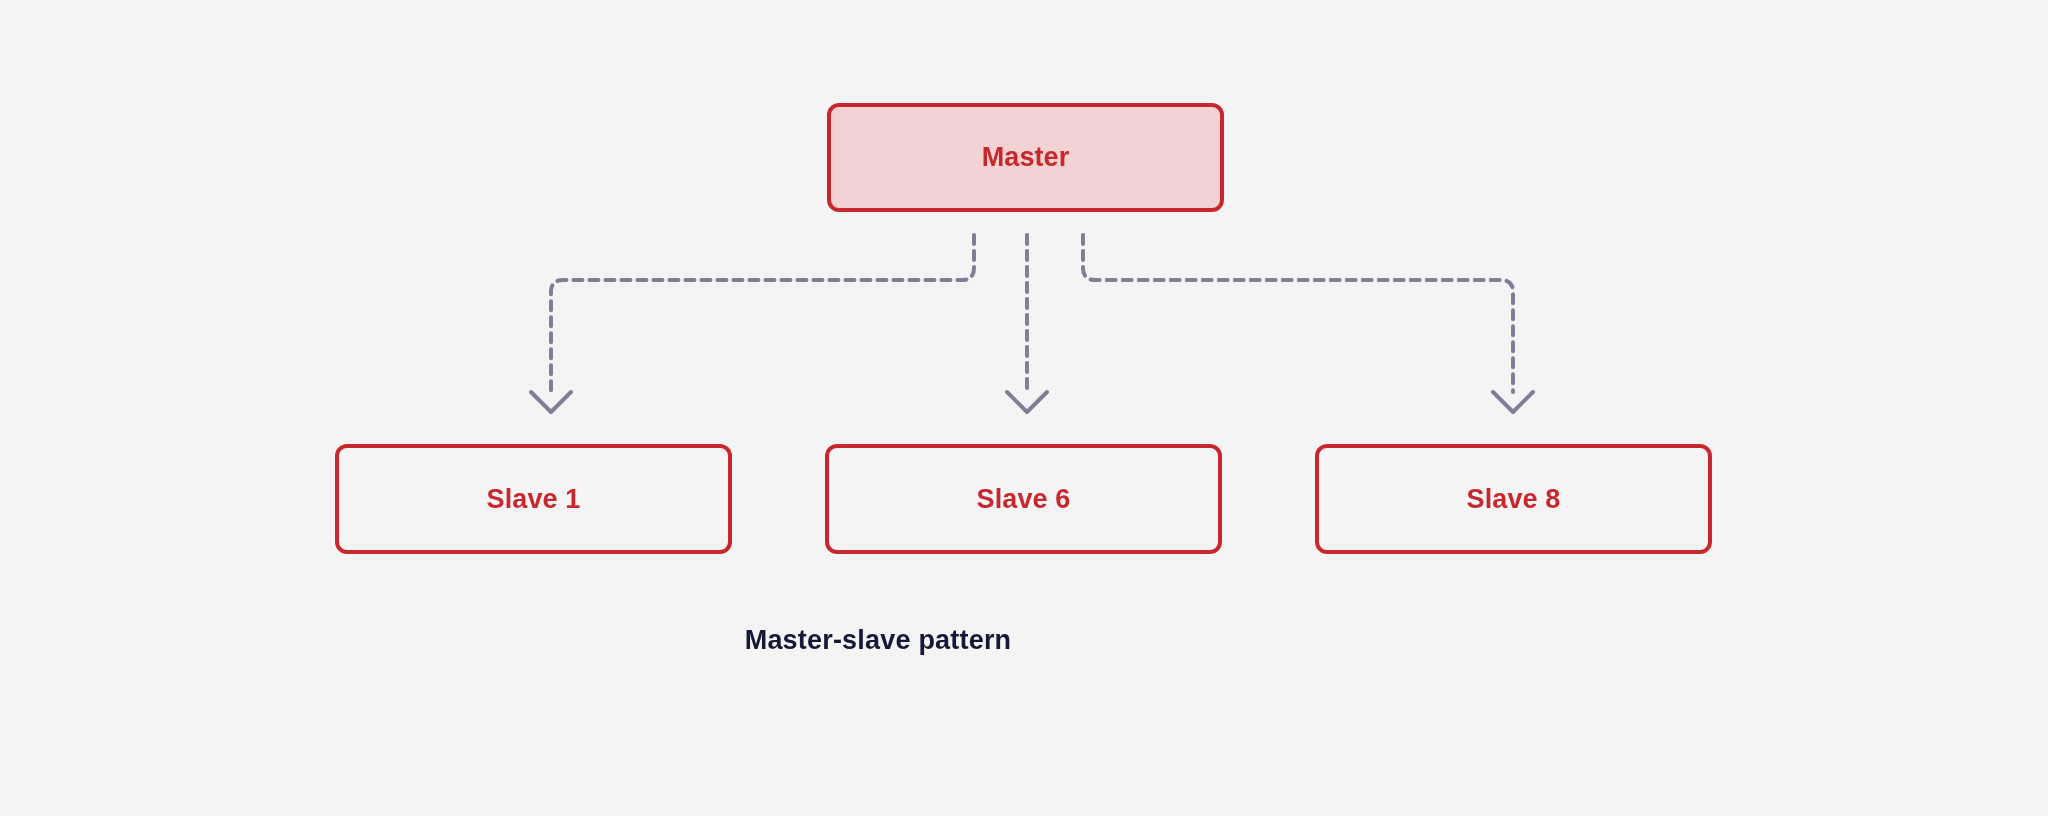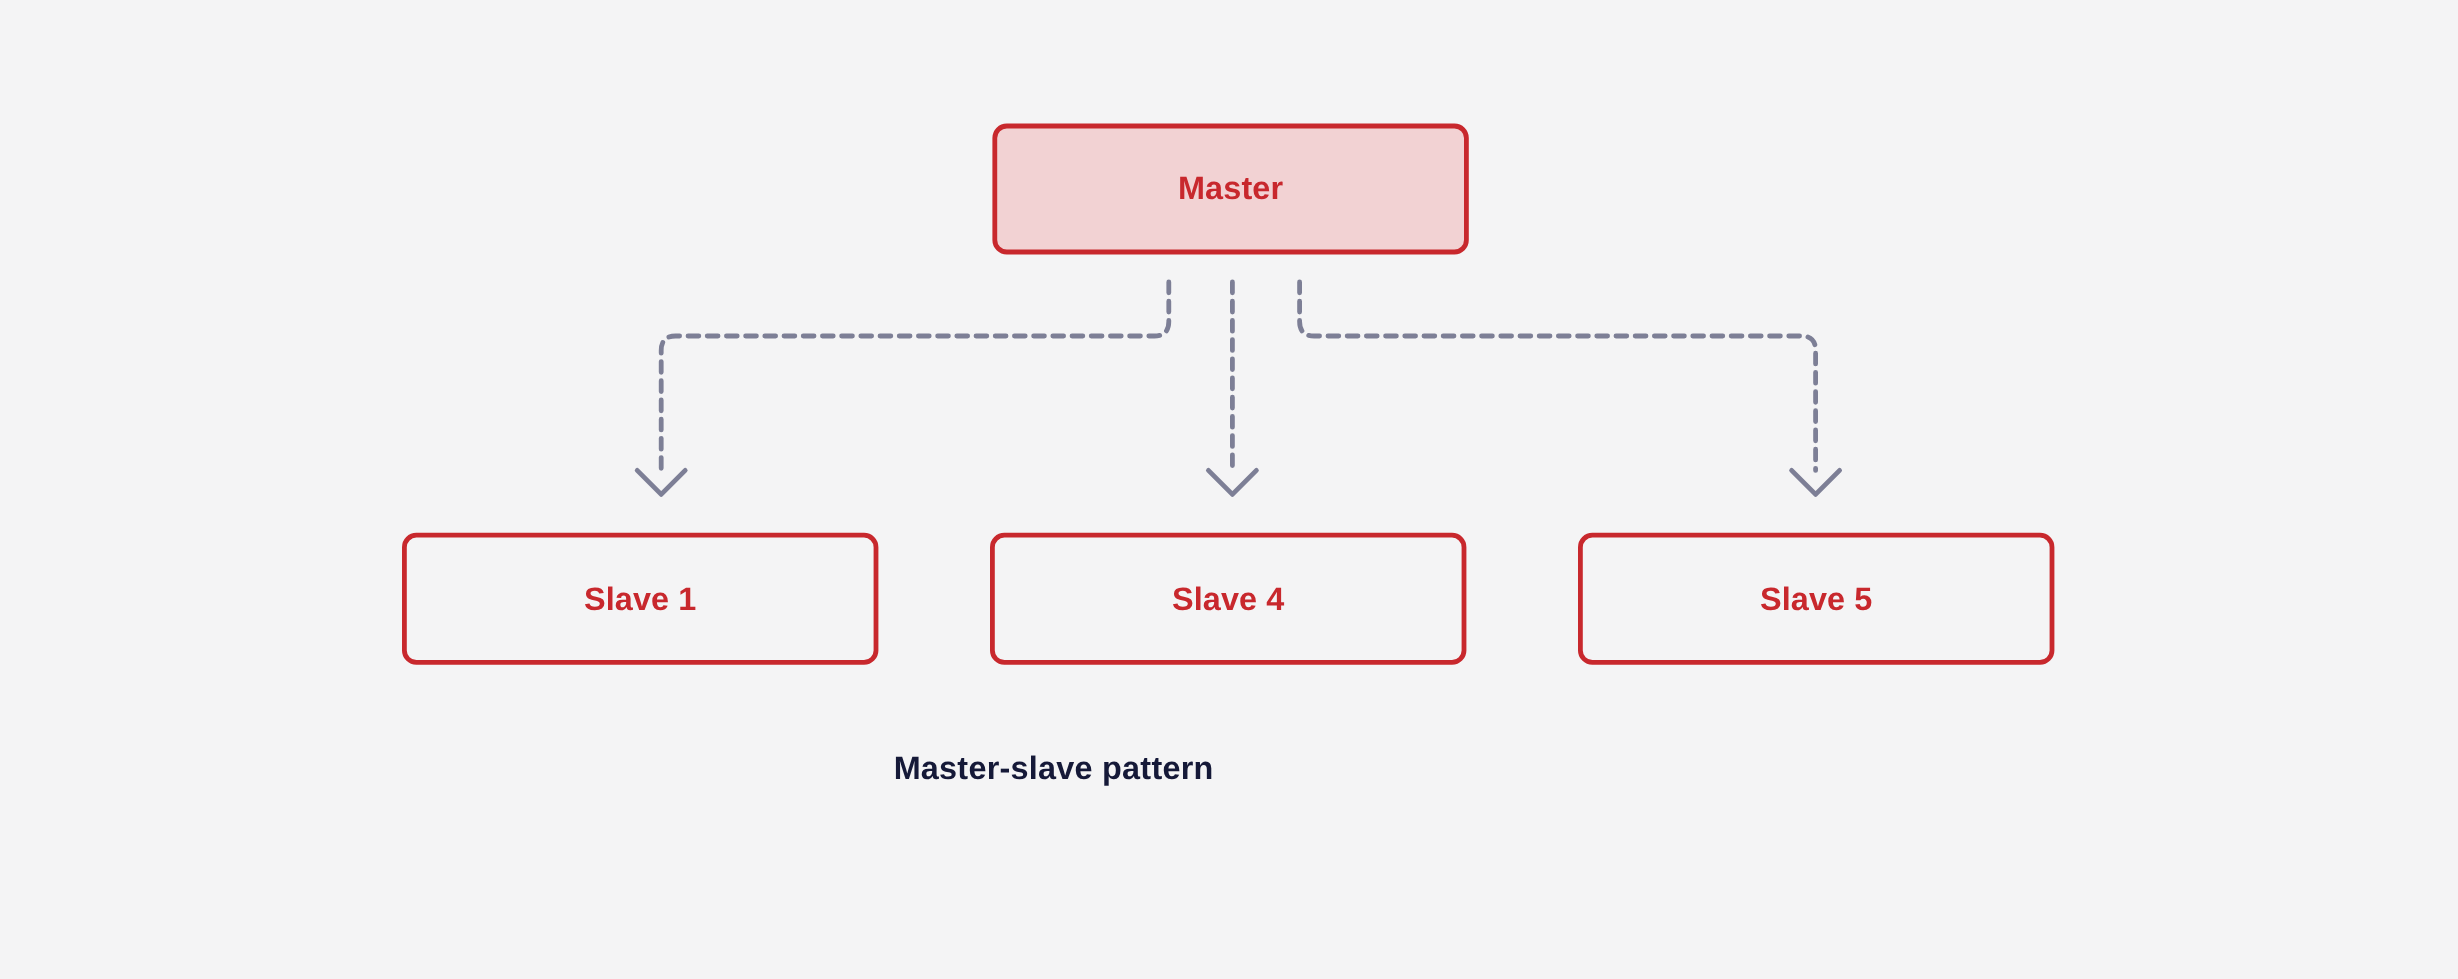--- a/index.html
+++ b/index.html
@@ -99,22 +99,22 @@
 
   <div class="node" id="node-master">
     <span class="node-label">Master</span>
   </div>
 
   <div class="node node-slave" id="node-slave-1">
     <span class="node-label">Slave 1</span>
   </div>
 
   <div class="node node-slave" id="node-slave-2">
-    <span class="node-label">Slave 4</span>
+    <span class="node-label">Slave 6</span>
   </div>
 
   <div class="node node-slave" id="node-slave-3">
-    <span class="node-label">Slave 5</span>
+    <span class="node-label">Slave 8</span>
   </div>
 
   <div id="caption">Master-slave pattern</div>
 
 </div>
 
 </body></html>

